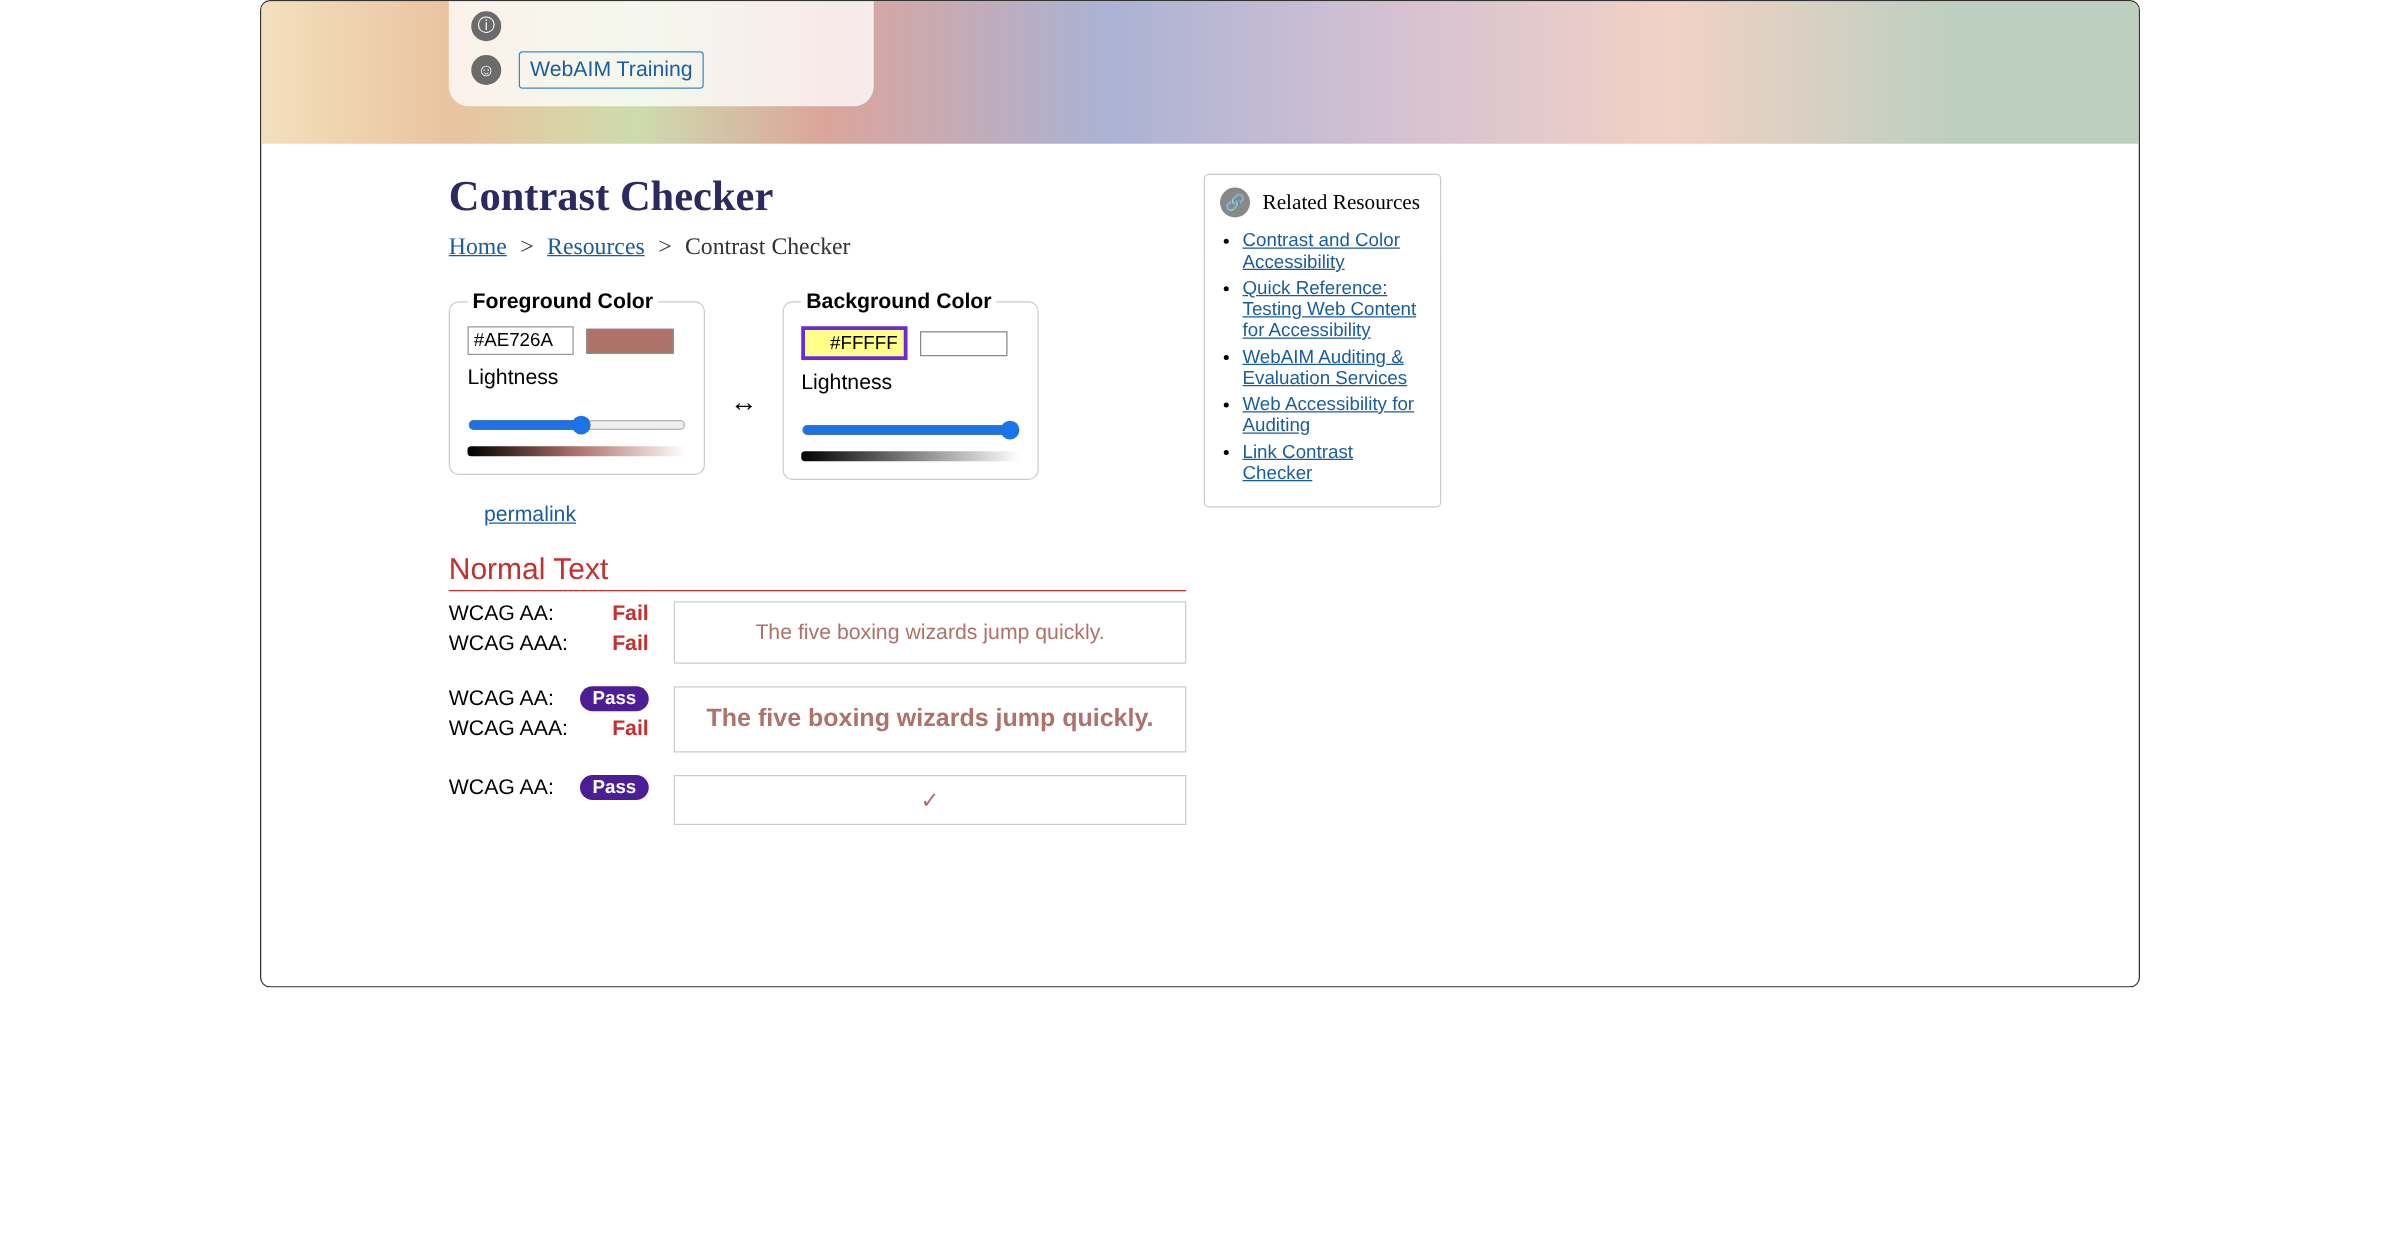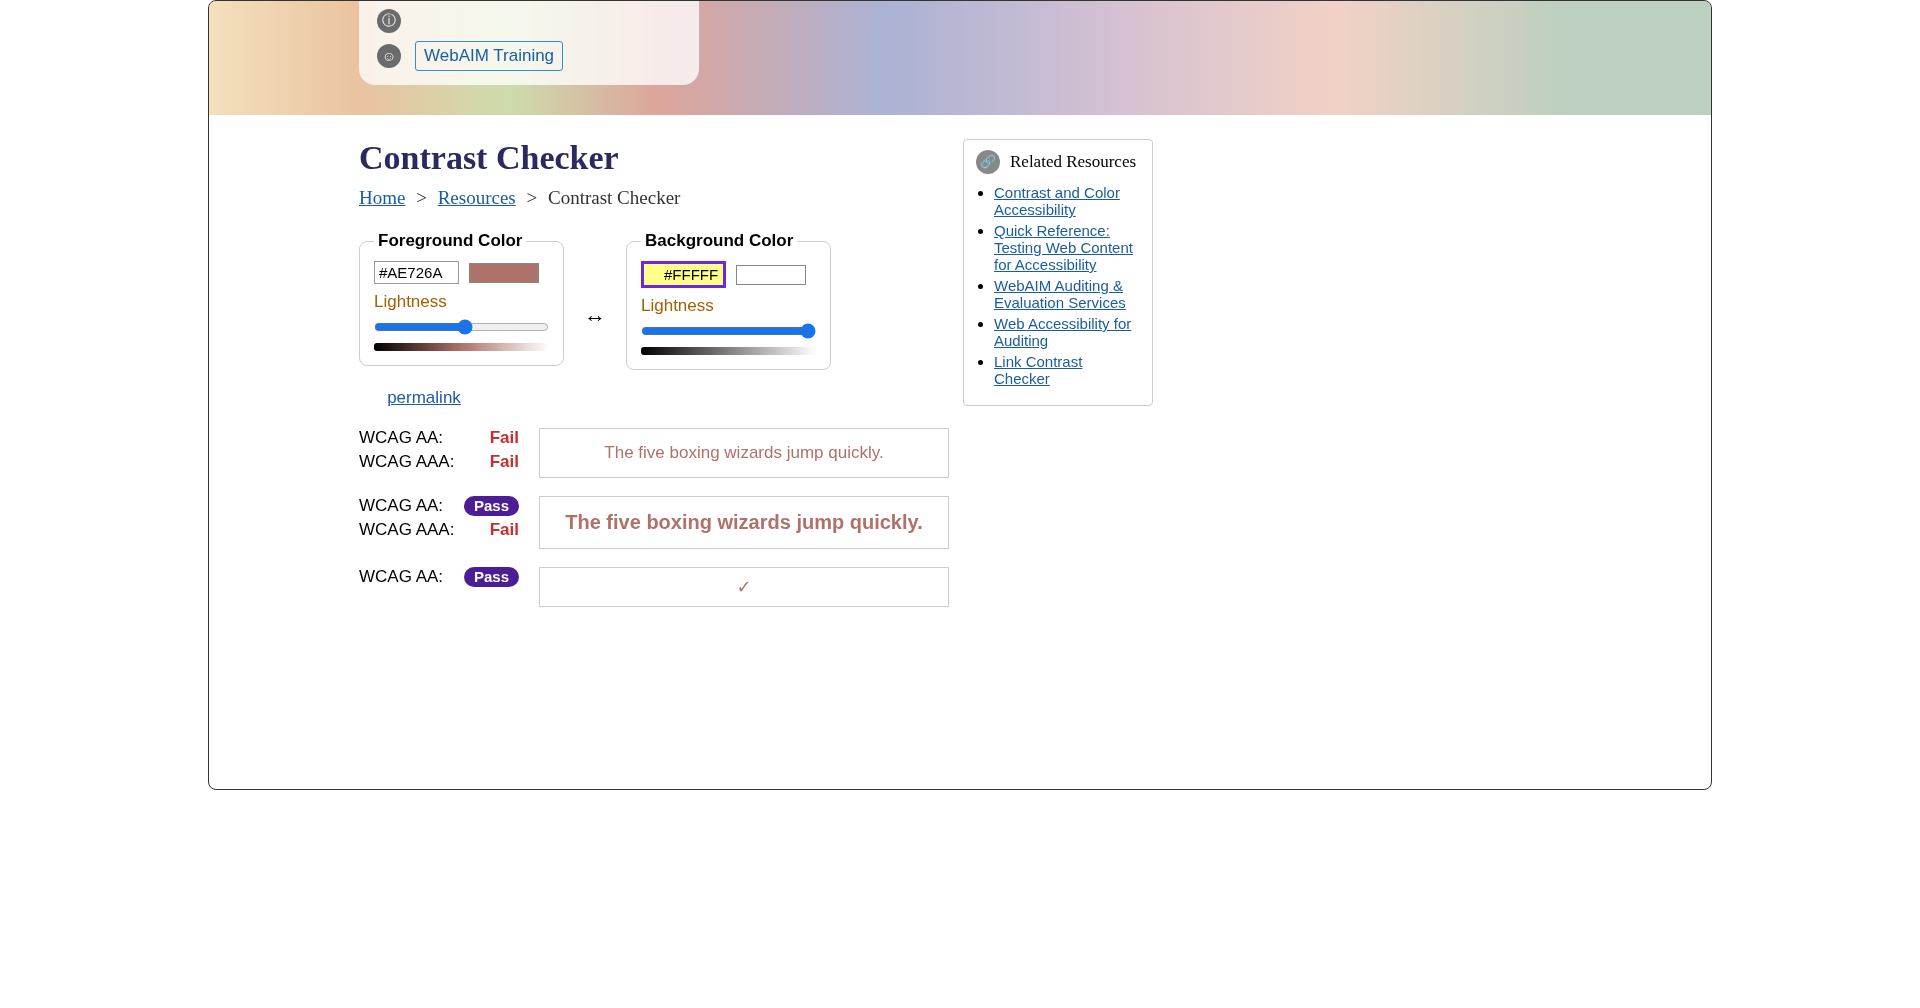--- a/index.html
+++ b/index.html
@@ -17,21 +17,21 @@
 .breadcrumb { font-family: Georgia, serif; font-size: 19px; color: #333; margin-bottom: 22px; }
 .breadcrumb a { color: #1a5d9e; text-decoration: underline; }
 .breadcrumb .sep { margin: 0 6px; }
 .color-row { display: flex; align-items: flex-start; gap: 14px; margin-bottom: 18px; }
 fieldset.color-box { border: 1px solid #ccc; border-radius: 8px; padding: 10px 14px 14px 14px; width: 205px; }
 fieldset.color-box legend { font-weight: 700; font-size: 17px; padding: 0 4px; }
 .color-input-row { display: flex; gap: 10px; align-items: center; margin-bottom: 8px; }
 .hex-input { width: 85px; font-size: 15px; padding: 2px 4px; border: 1px solid #999; font-family: Arial, sans-serif; }
 .hex-input.highlight { background: #ffff8a; border: 3px solid #6d28d9; padding-left: 20px; }
 .swatch { width: 70px; height: 20px; border: 1px solid #888; }
-.lightness-label { font-size: 17px; color: #a16207; margin-bottom: 7px; }
+.lightness-label { font-size: 17px; color: #000000; margin-bottom: 20px; }
 .slider { width: 100%; accent-color: #1a73e8; }
 .gradient { height: 8px; margin-top: 4px; border-radius: 3px; }
 .swap { font-size: 22px; align-self: center; padding: 0 6px; cursor: pointer; user-select: none; margin-top: 28px; }
 .ratio-box { border: 1px solid #ccc; border-radius: 6px; padding: 10px 16px; display: inline-block; text-align: center; margin-bottom: 10px; margin-left: 8px; }
 .ratio-label { font-size: 17px; color: #333; }
 .ratio-val { font-size: 30px; }
 .ratio-val .num { font-weight: 700; }
 .permalink { display: block; text-align: center; width: 130px; margin-left: 0; color: #1a5d9e; text-decoration: underline; font-size: 17px; margin-bottom: 20px; }
 h2.section { color: #c62f2f; font-size: 24px; font-weight: 500; border-bottom: 1px solid #c62f2f; padding-bottom: 2px; margin-bottom: 8px; }
 .result-block { display: flex; align-items: flex-start; gap: 20px; margin-bottom: 18px; }
@@ -99,20 +99,21 @@
             <div class="swatch" style="background:#FFFFFF"></div>
           </div>
           <div class="lightness-label">Lightness</div>
           <input type="range" class="slider" min="0" max="100" value="100" style="">
           <div class="gradient" style="background:linear-gradient(90deg,#000,#fff)"></div>
         </fieldset>
       </div>
 
       <a href="#" class="permalink">permalink</a>
 
+      <h2 class="section">Normal Text</h2>
       <div class="result-block">
         <div class="result-lines">
           <div class="result-line">
               <span>WCAG AA:</span> 
               <span class="fail">Fail</span>
             </div>
           <div class="result-line">
               <span>WCAG AAA:</span> 
               <span class="fail">Fail</span>
             </div>

